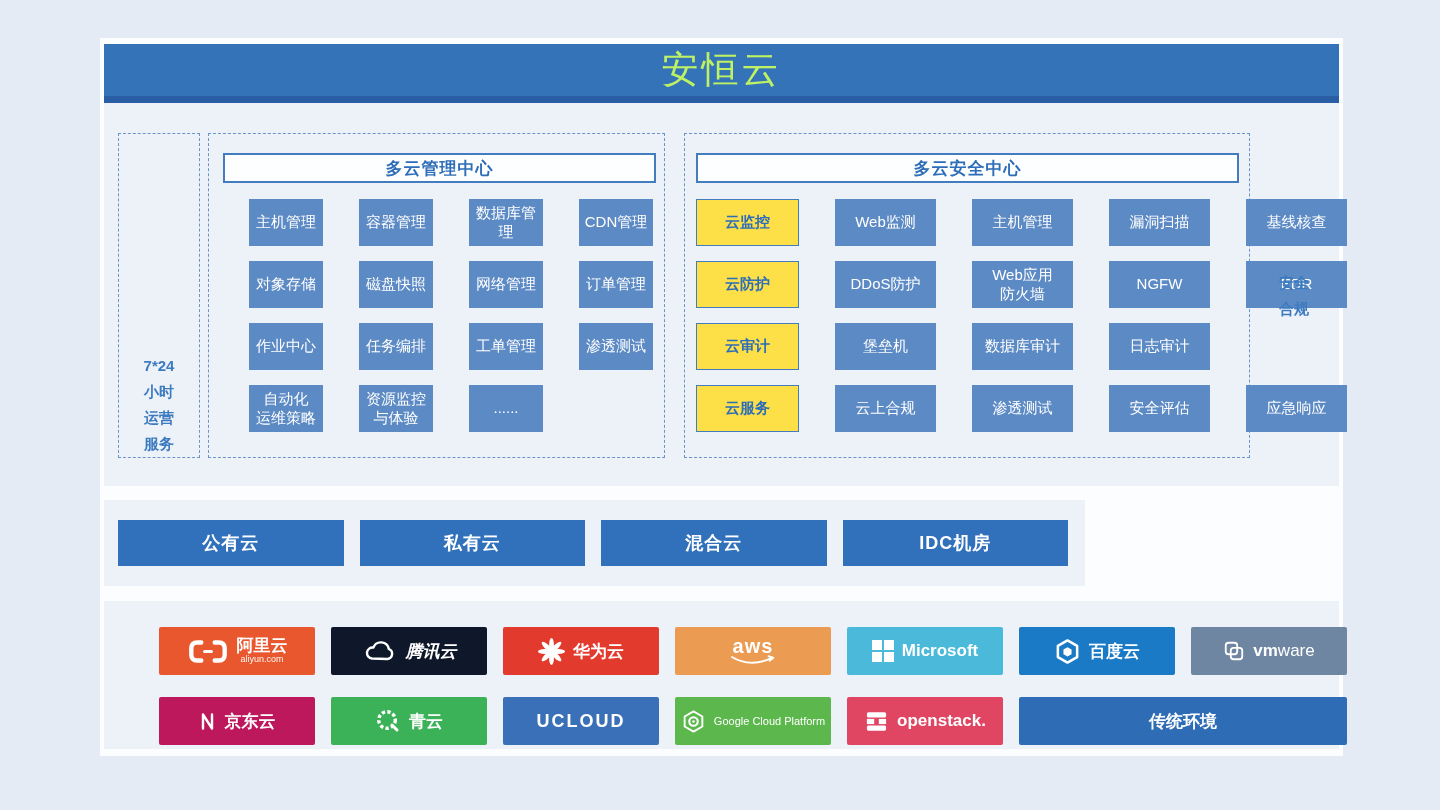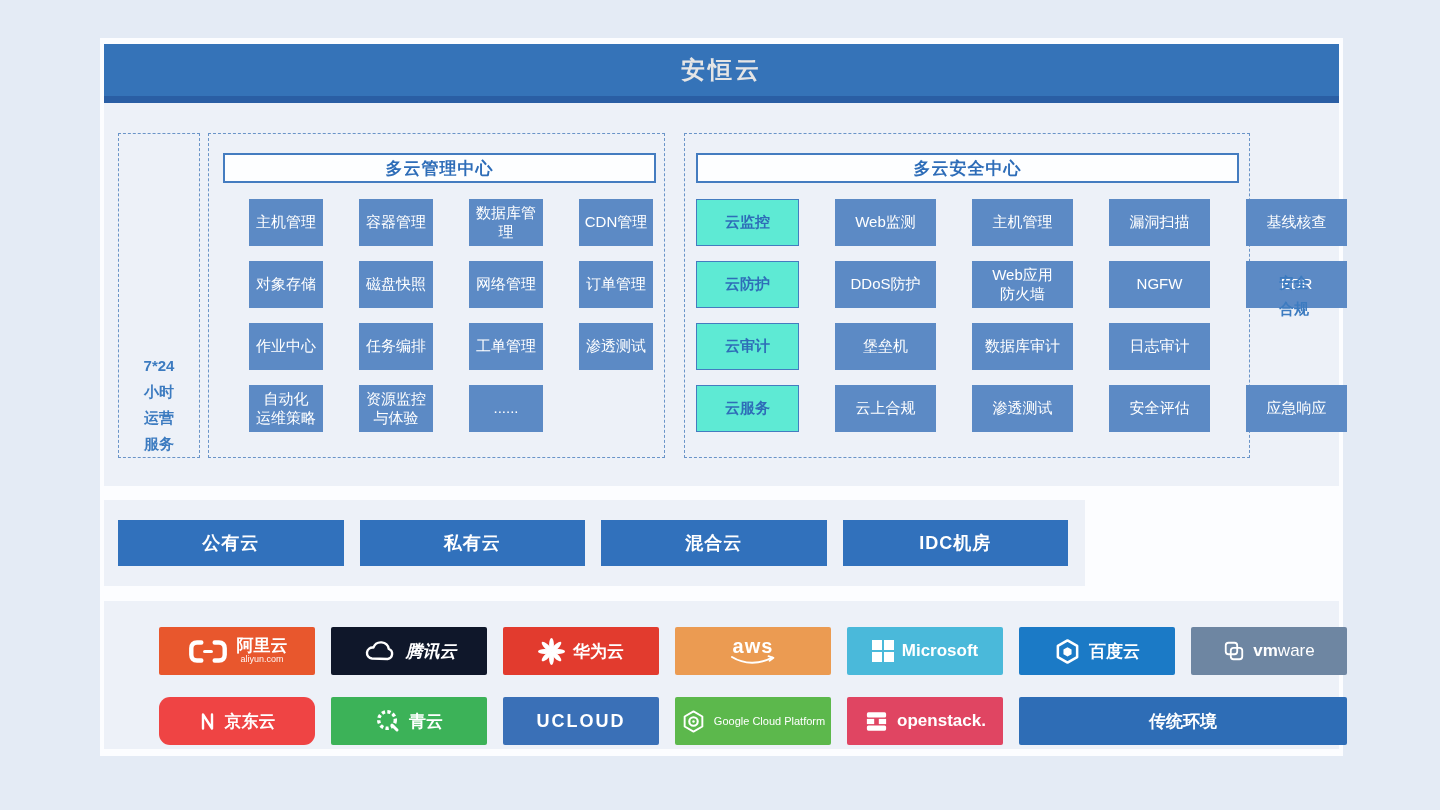--- a/index.html
+++ b/index.html
@@ -16,21 +16,21 @@
   .panel { position:absolute; background:#edf1f8; }
   .panel-top  { left:104px; top:44px;  width:1235px; height:442px; }
   .panel-mid  { left:104px; top:500px; width:981px; height:86px; }
   .panel-bot  { left:104px; top:601px; width:1235px; height:148px; }
 
   
   .banner {
     height:59px; background:#3573b8; border-bottom:7px solid #2a5ea4;
     display:flex; align-items:center; justify-content:center;
   }
-  .banner-title { color:#e5e5e5; font-size:24px; font-weight:bold; letter-spacing:3px; }
+  .banner-title { color:#bef264; font-size:37px; font-weight:normal; letter-spacing:3px; }
 
   
   .diagram { position:relative; height:383px; }
   .dashed-box { position:absolute; border:1px dashed #6a94c8; top:30px; height:325px; }
   .box-left  { left:14px;  width:82px; display:flex; align-items:flex-end; justify-content:center; }
   .box-mgmt  { left:104px; width:457px; }
   .box-sec   { left:580px; width:566px; }
   .side-label {
     color:#3c7bc0; font-size:15px; font-weight:bold; text-align:center;
     white-space:pre-line; line-height:26px;
@@ -56,21 +56,21 @@
     position:absolute; left:14px; top:65px;
     display:grid; grid-template-columns:repeat(4,100px);
     grid-auto-rows:47px; gap:15px 10px;
   }
   .sec-rows {
     position:absolute; left:11px; top:65px;
     display:flex; flex-direction:column; gap:15px;
   }
   .sec-row { display:flex; gap:10px; height:47px; }
   .sec-row-label {
-    width:103px; background:#5eead4; border:1px solid #447cc0;
+    width:103px; background:#fde047; border:1px solid #447cc0;
     color:#2e6db8; font-size:15px; font-weight:bold;
     display:flex; align-items:center; justify-content:center;
   }
   .sec-row .tile { width:101px; }
 
   
   .bars { display:flex; gap:16px; padding:20px 17px 0 14px; }
   .bar {
     flex:1; height:46px; background:#3171bc; color:#fff;
     font-size:18px; font-weight:bold; letter-spacing:1px;
@@ -264,21 +264,21 @@
             <g fill="none" stroke="#fff" stroke-width="2">
               <rect x="3" y="3" width="12.5" height="12.5" rx="3"></rect>
               <rect x="8.5" y="8.5" width="12.5" height="12.5" rx="3"></rect>
             </g>
           </svg>
         </span>
         <span class="v-label"><b>vm</b><span class="v-label-light">ware</span></span>
       </div>
     </div>
   <div class="vendor-row vendor-row-2" id="vendor-row-2">
-      <div class="vendor" style="background: #ef4444; border-radius: 11px;">
+      <div class="vendor" style="background: #be185d;">
         <span>
           <svg width="18" height="22" viewBox="0 0 18 22">
             <path d="M4 18.5 L4 4.5 L13 18.5 L13 4.5" fill="none" stroke="#fff" stroke-width="2.4" stroke-linecap="round" stroke-linejoin="round"></path>
           </svg>
         </span>
         <span class="v-label">京东云</span>
       </div>
       <div class="vendor" style="background: rgb(60, 178, 88);">
         <span>
           <svg width="26" height="26" viewBox="0 0 26 26">

